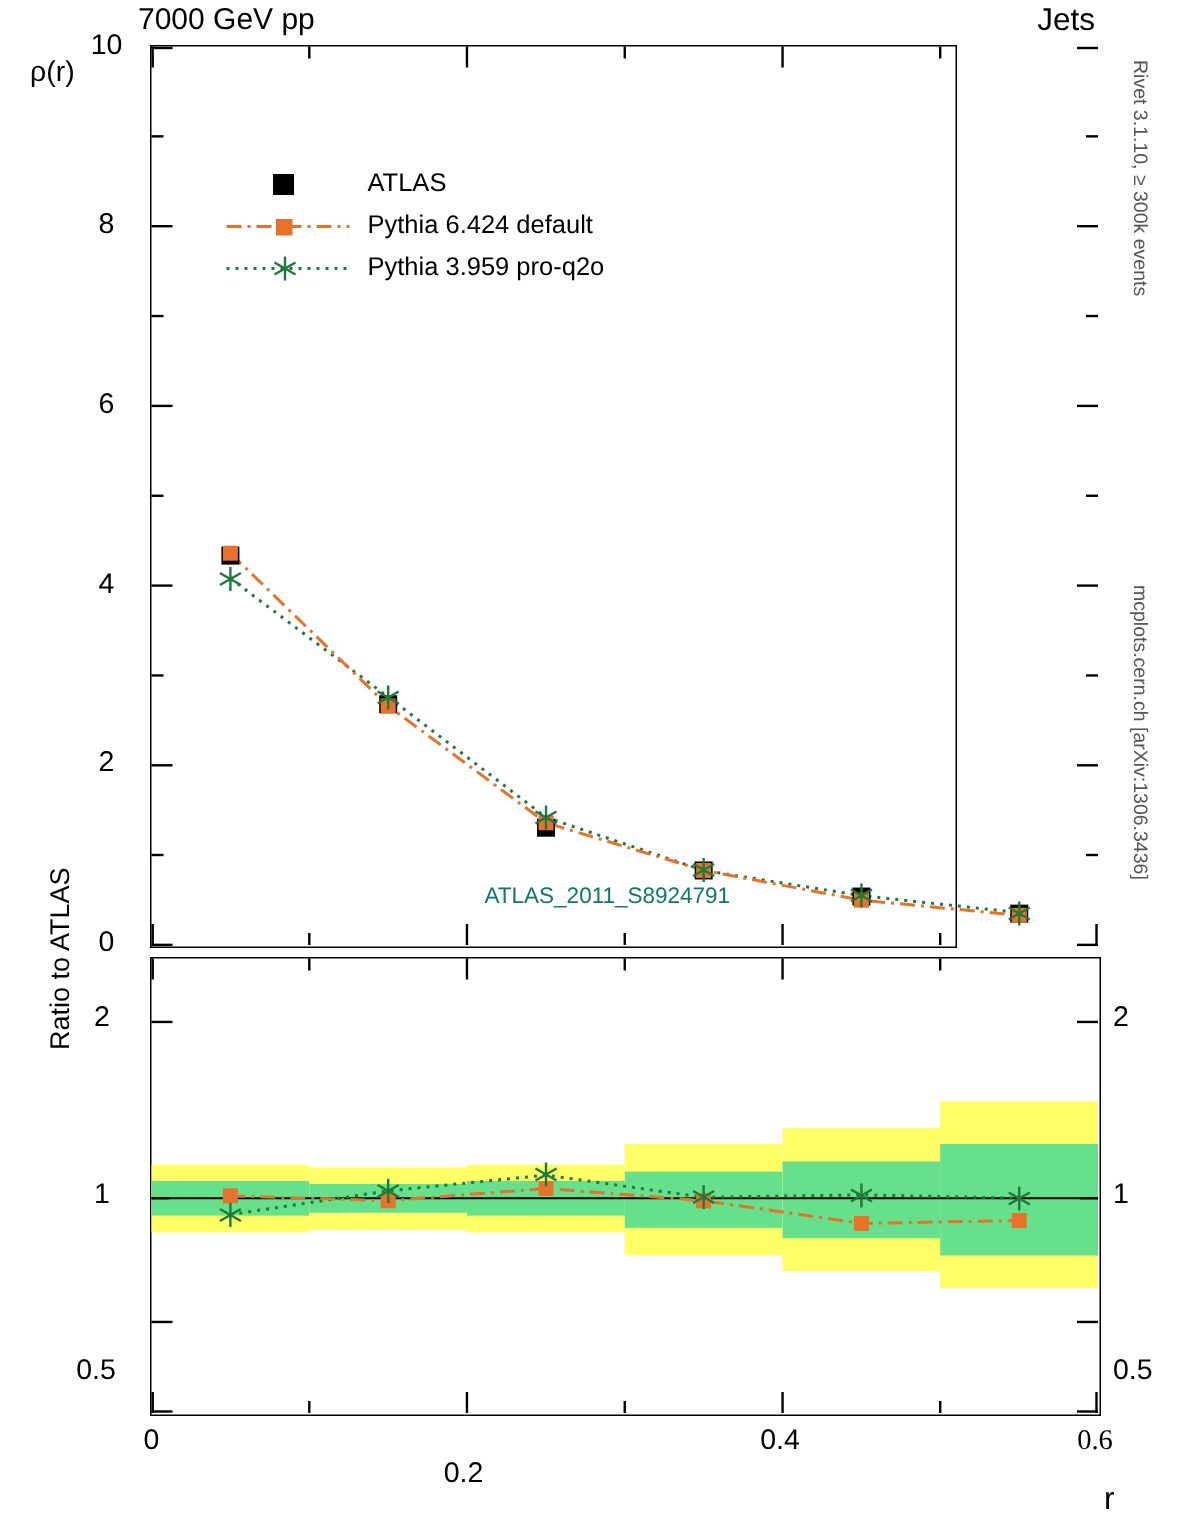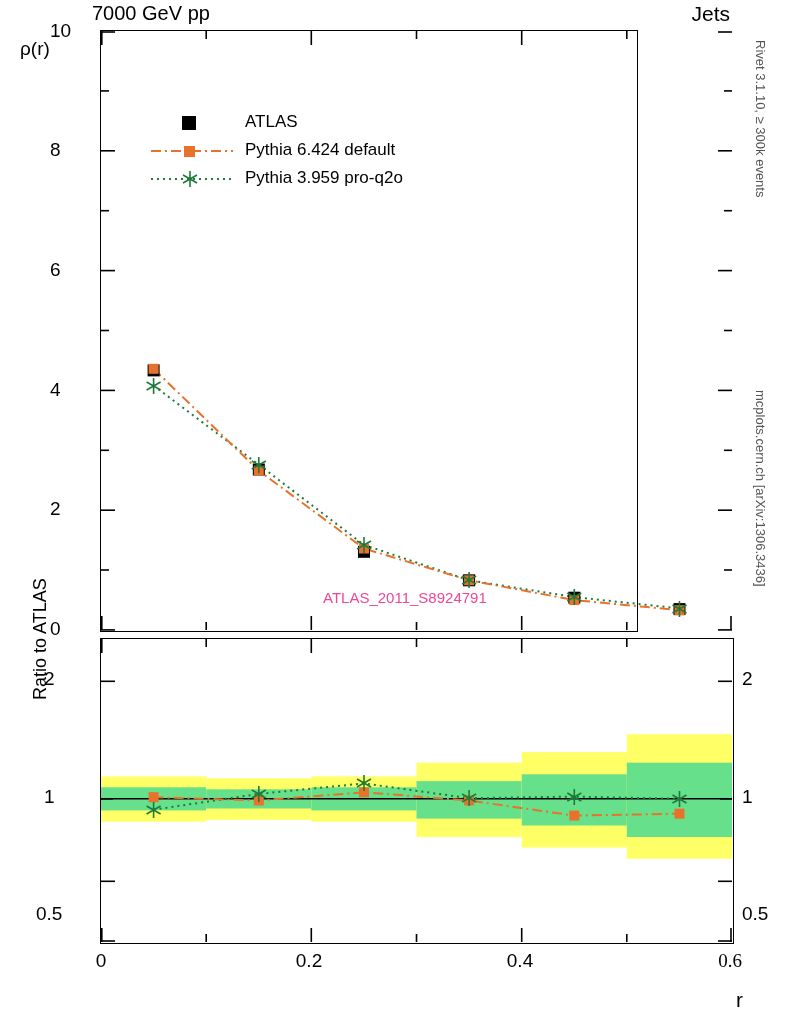--- a/index.html
+++ b/index.html
@@ -7,21 +7,21 @@
   #root{position:relative;width:786px;height:1024px;}
   .abs{position:absolute;}
   .txt{font-family:"Liberation Sans",sans-serif;color:#000;white-space:nowrap;}
   .vtxt{transform-origin:0 0;}
   
   #hdr-left{left:92px;top:2px;font-size:20px;}
   #hdr-right{right:56px;top:2px;font-size:21px;}
   
   #mainframe{left:100px;top:30px;width:538px;height:602px;border:1.6px solid #000;box-sizing:border-box;}
   #ratioframe{left:100px;top:638px;width:634px;height:306px;border:1.6px solid #000;box-sizing:border-box;}
-  .ylabel{font-size:19px;text-align:left;}
+  .ylabel{font-size:19px;text-align:center;}
   .xlabel{font-size:19px;text-align:center;}
   
   .side{font-size:13px;color:#555;}
   #watermark{left:322px;top:588px;font-size:15px;color:#bdbdbd;}
   
   #legend{left:148px;top:108px;}
   .legrow{position:relative;height:28px;}
   .legmark{position:absolute;left:0;top:0;width:86px;height:28px;}
   .legtext{position:absolute;left:96px;top:3px;font-size:17px;}
   svg{display:block;overflow:visible;}
@@ -137,21 +137,21 @@
         <svg class="legmark" width="86" height="28">
           <line x1="2" y1="14" x2="84" y2="14" stroke="#1f7a3a" stroke-width="2" stroke-dasharray="2,4"></line>
           <g stroke="#1f7a3a" fill="none" stroke-width="1.6">
             <path d="M41,6 L41,22 M34,10 L48,18 M48,10 L34,18"></path>
           </g>
         </svg>
         <div class="legtext txt">Pythia 3.959 pro-q2o</div>
       </div>
     </div>
 
-    <div class="abs txt" id="watermark" style="left:222px;top:558px;font-size:15px;color:#ec4899;">ATLAS_2011_S8924791</div>
+    <div class="abs txt" id="watermark" style="left:222px;top:558px;font-size:15px;color:#0f766e;">ATLAS_2011_S8924791</div>
   </div>
 
   <div class="abs txt ylabel" style="left:50px;top:20px;width:42px;">10</div>
   <div class="abs txt ylabel" style="left:50px;top:139px;width:42px;">8</div>
   <div class="abs txt ylabel" style="left:50px;top:259px;width:42px;">6</div>
   <div class="abs txt ylabel" style="left:50px;top:379px;width:42px;">4</div>
   <div class="abs txt ylabel" style="left:50px;top:498px;width:42px;">2</div>
   <div class="abs txt ylabel" style="left:50px;top:618px;width:42px;">0</div>
 
   <div class="abs" id="ratioframe">
@@ -222,17 +222,17 @@
 
   <div class="abs txt ylabel" style="left:44px;top:668px;width:48px;">2</div>
   <div class="abs txt ylabel" style="left:44px;top:786px;width:48px;">1</div>
   <div class="abs txt ylabel" style="left:36px;top:903px;width:56px;">0.5</div>
 
   <div class="abs txt" style="left:742px;top:668px;font-size:19px;">2</div>
   <div class="abs txt" style="left:742px;top:786px;font-size:19px;">1</div>
   <div class="abs txt" style="left:742px;top:903px;font-size:19px;">0.5</div>
 
   <div class="abs txt xlabel" style="left:84px;top:950px;width:34px;">0</div>
-  <div class="abs txt xlabel" style="left:286px;top:950px;width:46px;">0.2</div>
+  <div class="abs txt xlabel" style="left:286px;top:972px;width:46px;">0.2</div>
   <div class="abs txt xlabel" style="left:497px;top:950px;width:46px;">0.4</div>
   <div class="abs txt xlabel" style="left:707px;top:950px;width:46px;font-family:Liberation Serif, serif;">0.6</div>
 
 </div>
 
 </body></html>

